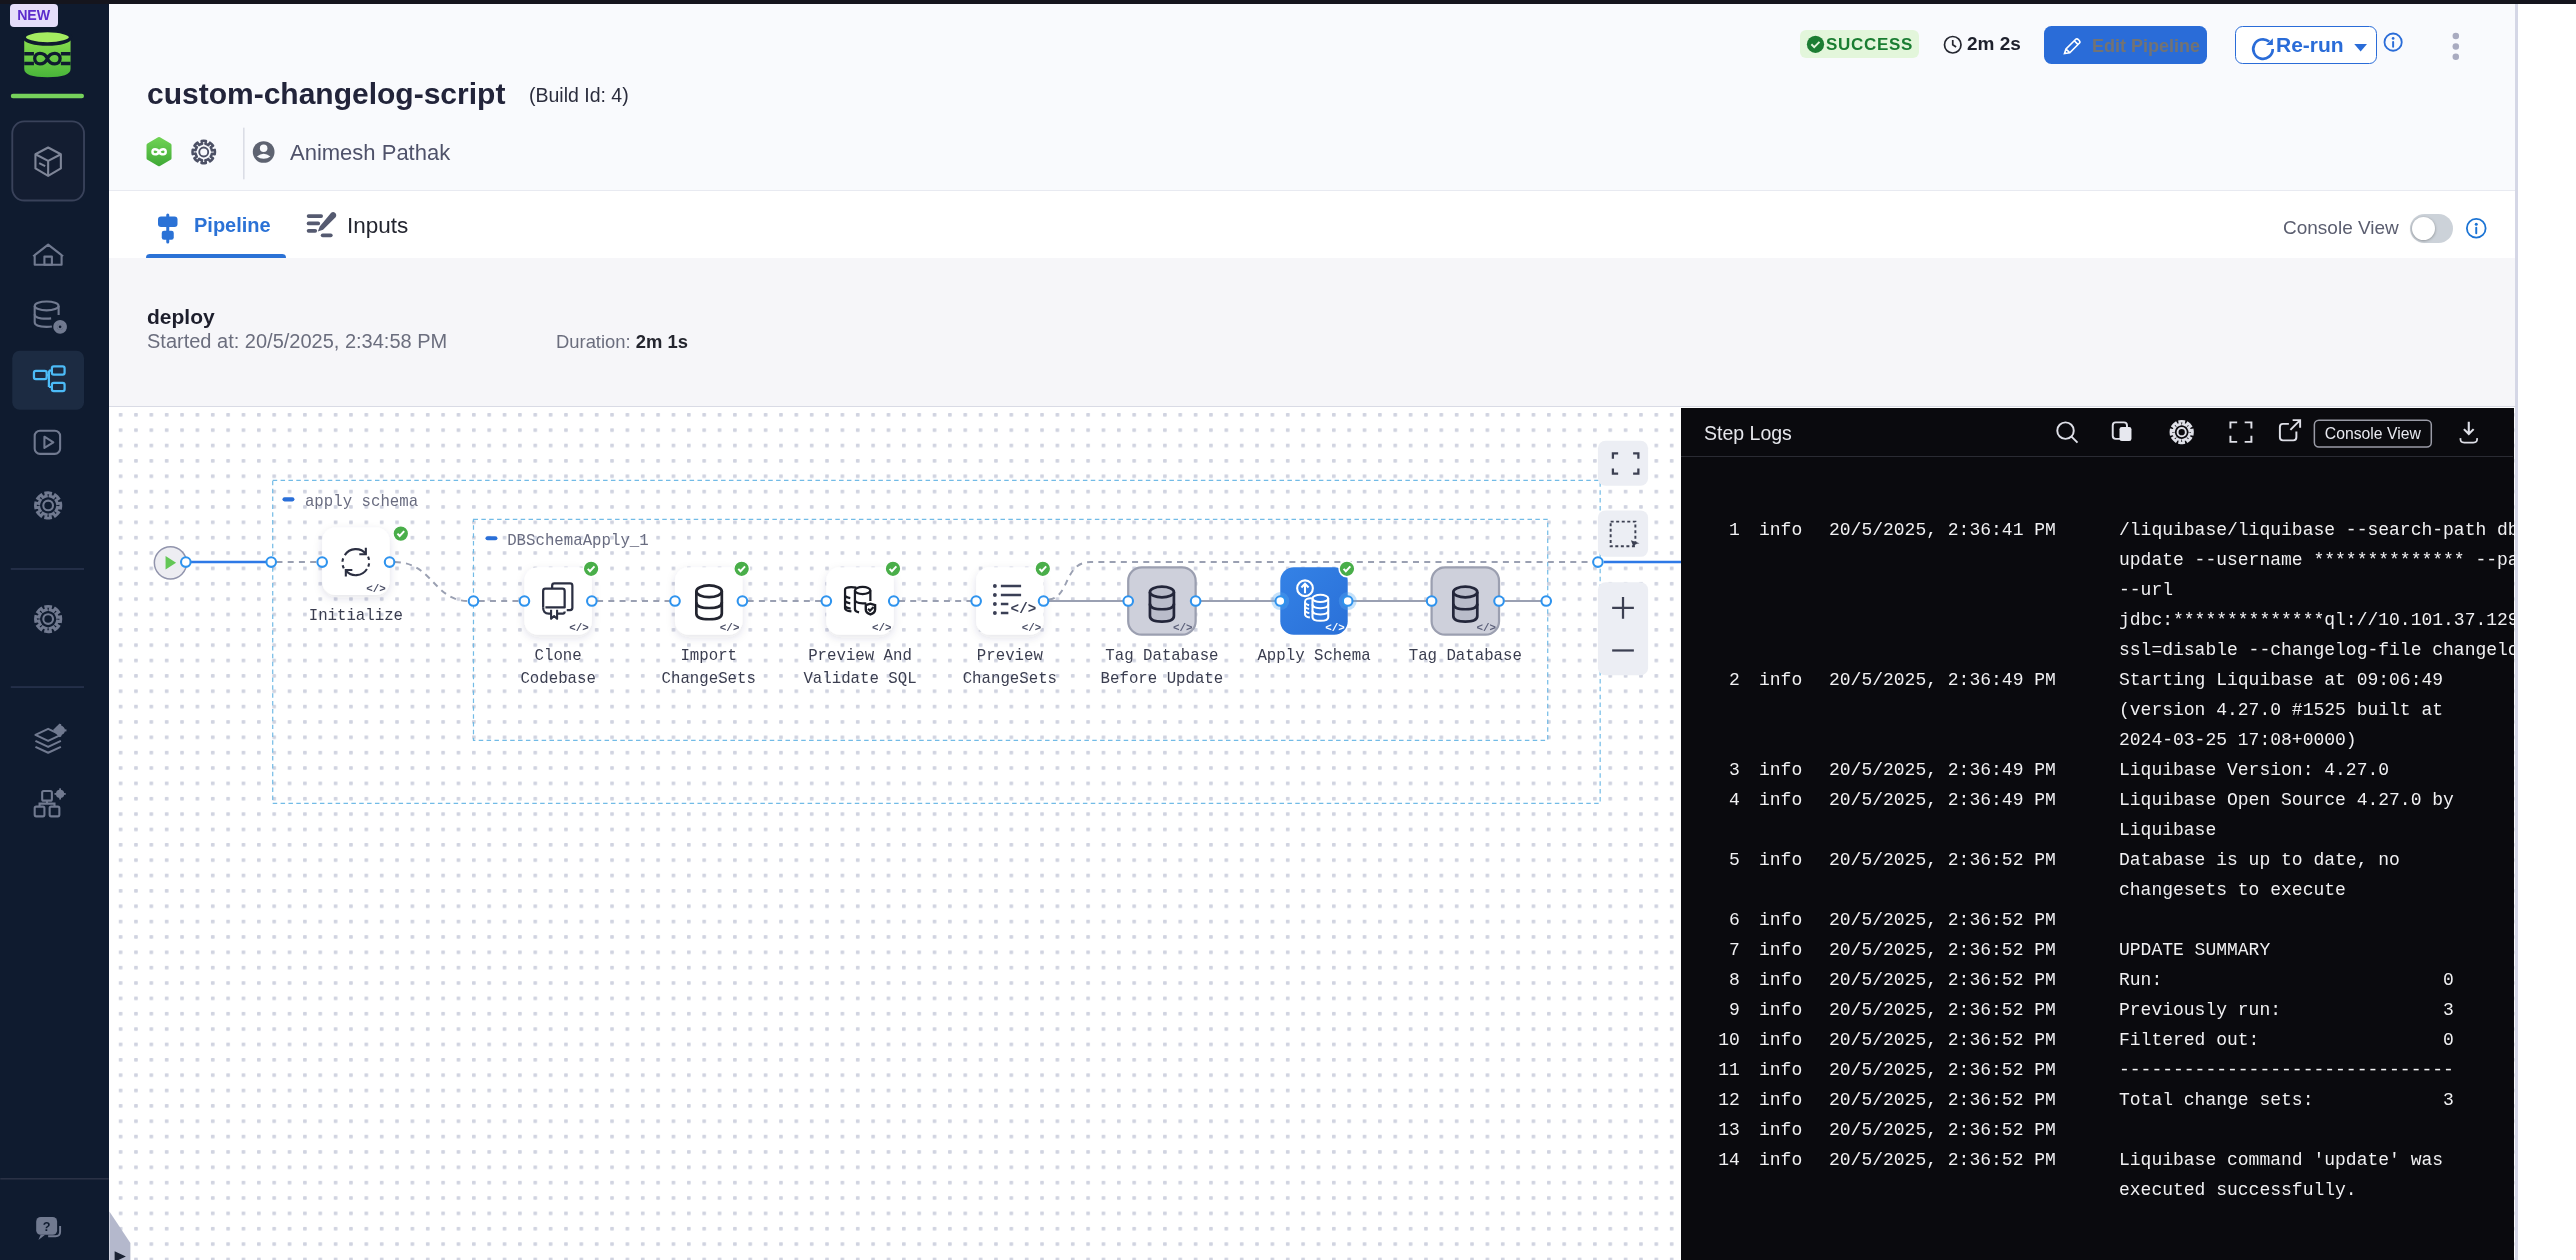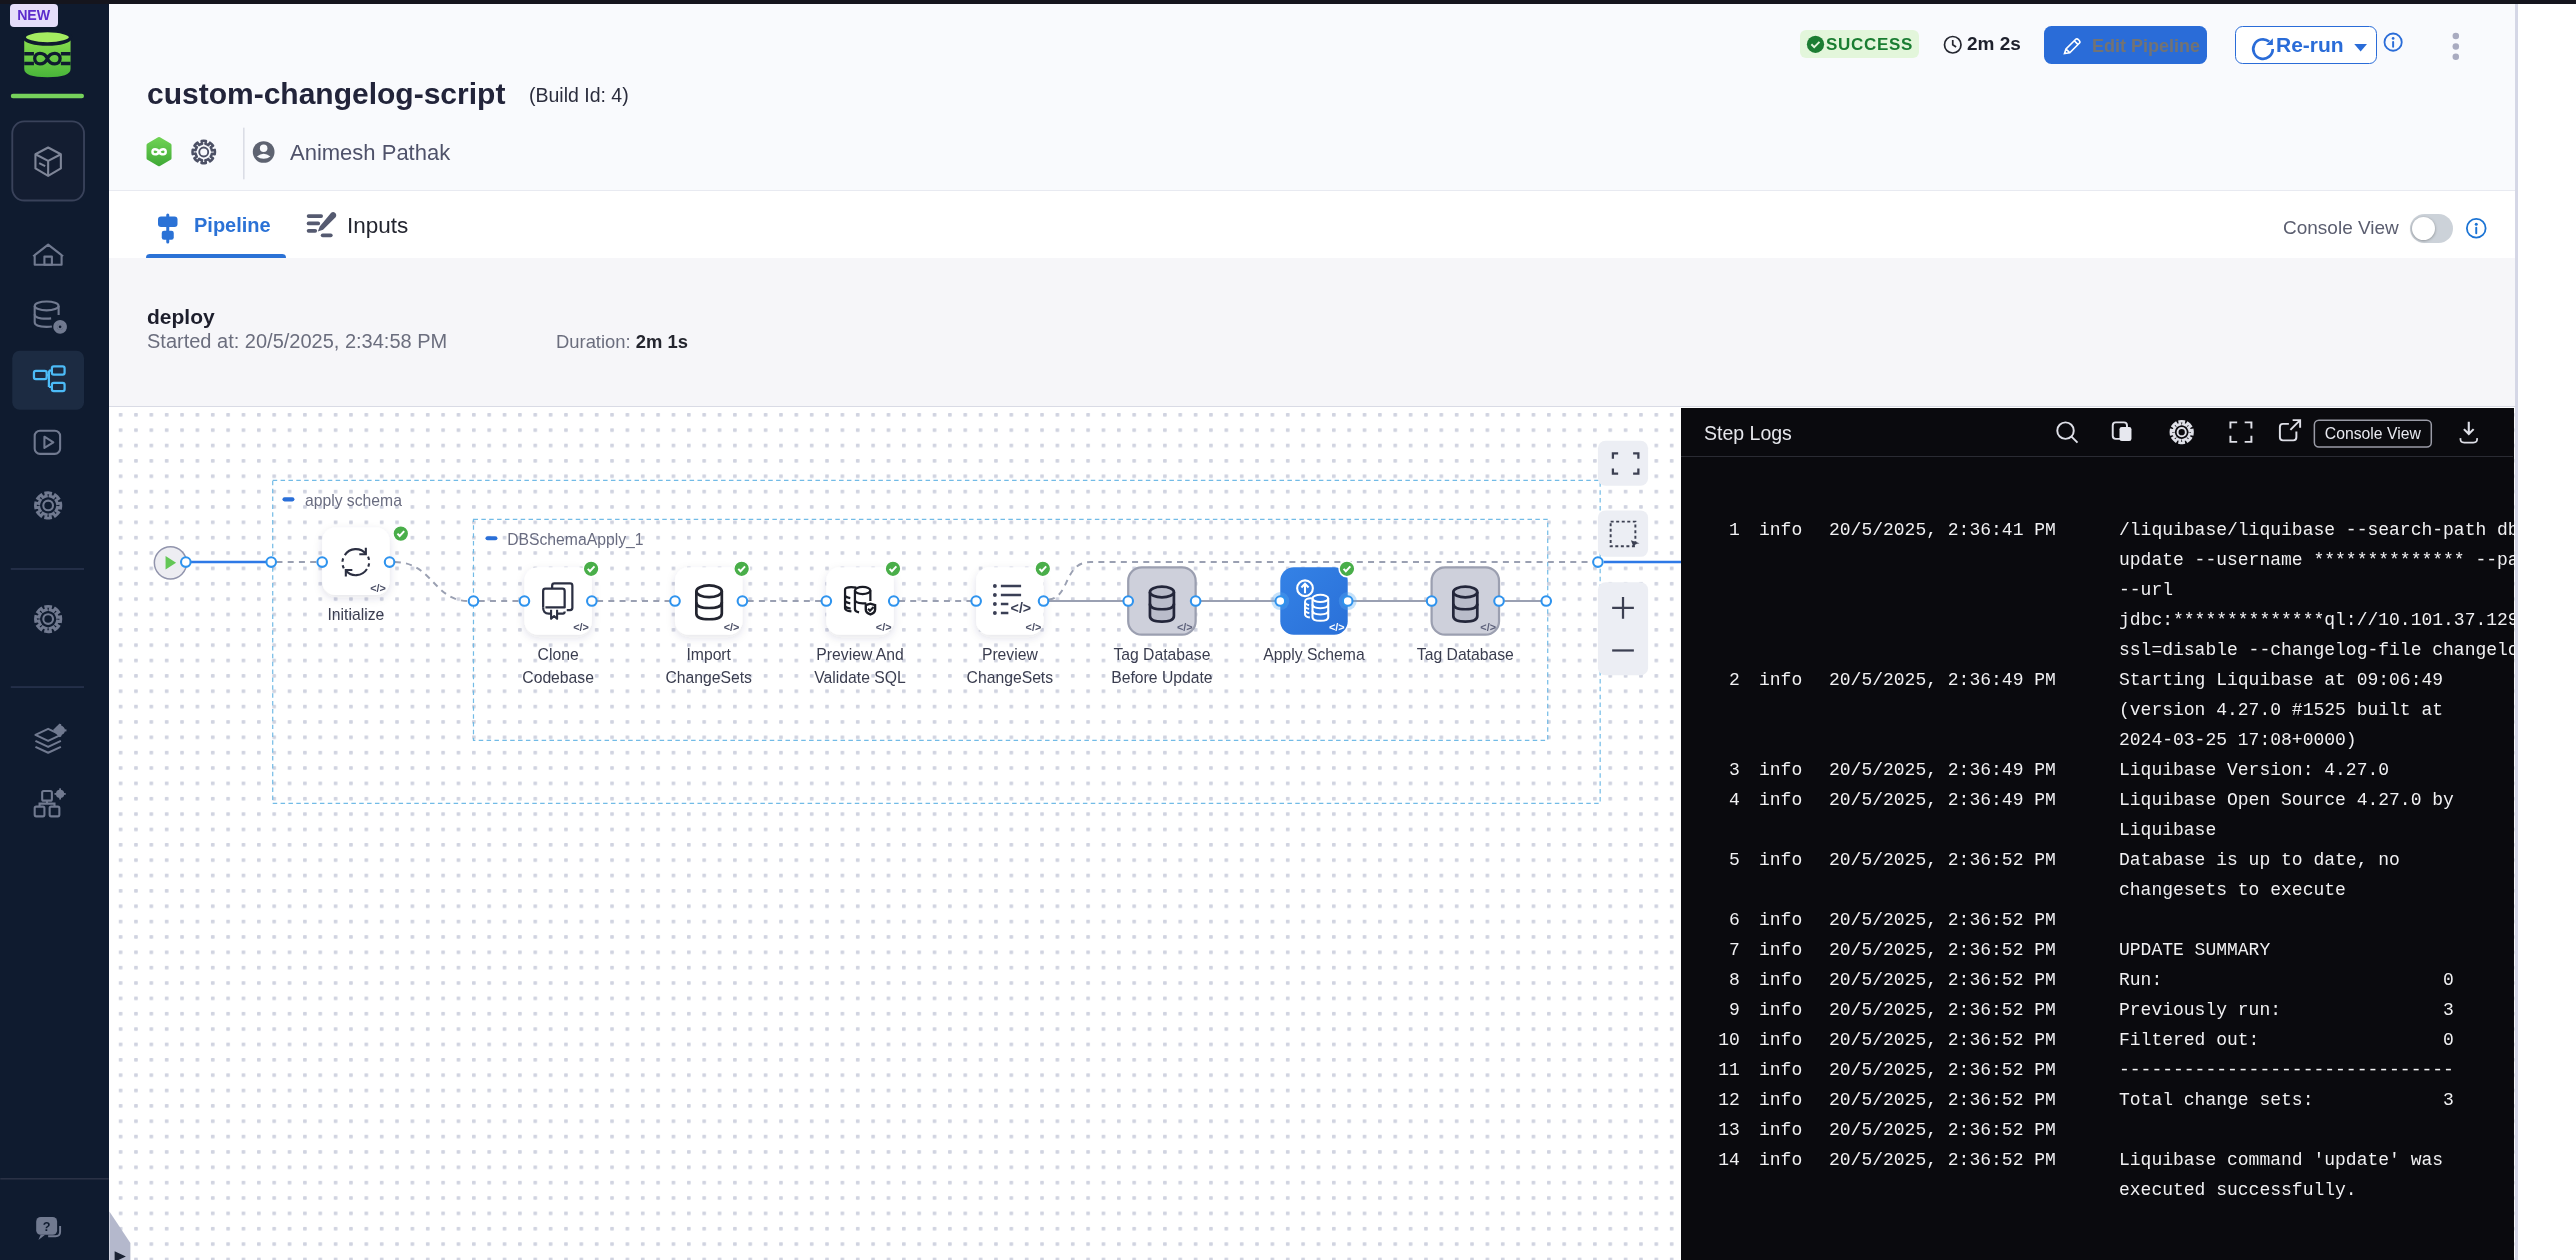--- a/index.html
+++ b/index.html
@@ -5,21 +5,21 @@
   * { margin:0; padding:0; box-sizing:border-box; }
   html,body { width:2576px; height:1260px; overflow:hidden; background:#fff;
     font-family:"Liberation Sans", sans-serif; }
   #topbar { position:absolute; left:0; top:0; width:2576px; height:3.7px; background:#15151d; z-index:50;}
   #sidebar { position:absolute; left:0; top:3.7px; width:109px; height:1257px; background:#0f1b2f; z-index:40;}
   #hdr { position:absolute; left:109px; top:3.7px; width:2407px; height:186px; background:#f9fafd; }
   #tabs { position:absolute; left:109px; top:190px; width:2407px; height:69px; background:#ffffff;
      border-top:0.7px solid #e8eaf1; border-bottom:1.5px solid #dfe1ea;}
   #deploy { position:absolute; left:109px; top:258px; width:2407px; height:148px; background:#f6f6f9; }
   #canvas { position:absolute; left:109px; top:406px; width:2407px; height:854px; background:#ffffff;
-     border-top:1.5px solid #d9dbe5; }
+     border-top:1.5px solid #d9dbe5;font-family:Liberation Mono, monospace; }
   #logpanel { position:absolute; left:1681px; top:408px; width:833px; height:853px; background:#0a0a0e;
      z-index:30; overflow:hidden;}
   #gutter { position:absolute; left:2515px; top:3.7px; width:61px; height:1257px; background:#ffffff;
      border-left:3px solid #d5d7e6; z-index:45;}
   .crumb { position:absolute; left:147px; top:34px; font-size:19.5px; color:#2e6fd8; }
   .crumb .sep { color:#9093a6; padding:0 10.5px; font-size:18px;}
   #pname { position:absolute; left:181px; top:136px; font-size:22px; color:#4f526a; }
   .logtxt { position:absolute; font-family:"Liberation Mono", monospace; font-size:18px; line-height:30px;
       color:#f1f1f3; white-space:pre; }
 </style>

